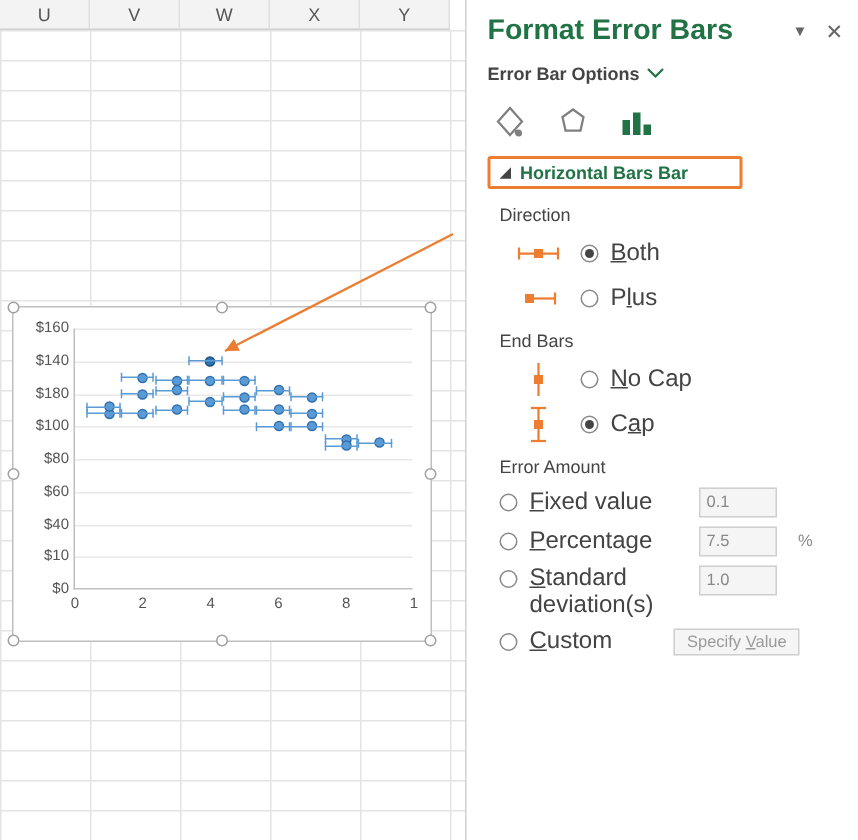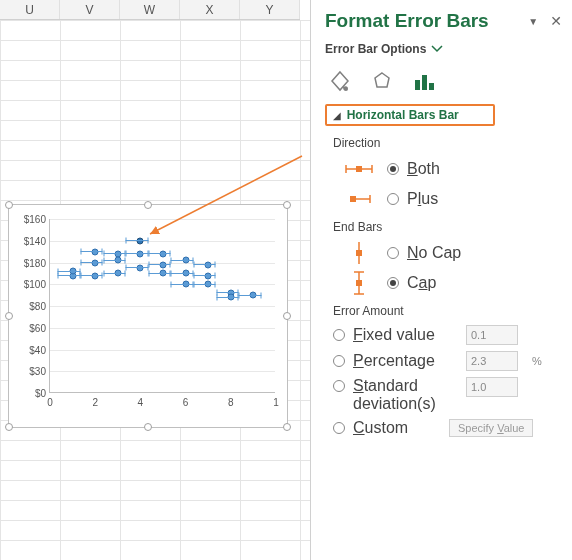--- a/index.html
+++ b/index.html
@@ -268,21 +268,21 @@
       <div class="sel-handle" style="right:-4px;top:-4px"></div>
       <div class="sel-handle" style="left:-4px;top:calc(50% - 4px)"></div>
       <div class="sel-handle" style="right:-4px;top:calc(50% - 4px)"></div>
       <div class="sel-handle" style="left:-4px;bottom:-4px"></div>
       <div class="sel-handle" style="left:calc(50% - 4px);bottom:-4px"></div>
       <div class="sel-handle" style="right:-4px;bottom:-4px"></div>
 
       <div class="plot" id="plot">
           <div class="ytick" style="top: 174px;">$0</div>
           <div class="ygrid" style="top: 152.25px;"></div>
-          <div class="ytick" style="top: 152.25px;">$30</div>
+          <div class="ytick" style="top: 152.25px;">$10</div>
           <div class="ygrid" style="top: 130.5px;"></div>
           <div class="ytick" style="top: 130.5px;">$40</div>
           <div class="ygrid" style="top: 108.75px;"></div>
           <div class="ytick" style="top: 108.75px;">$60</div>
           <div class="ygrid" style="top: 87px;"></div>
           <div class="ytick" style="top: 87px;">$80</div>
           <div class="ygrid" style="top: 65.25px;"></div>
           <div class="ytick" style="top: 65.25px;">$100</div>
           <div class="ygrid" style="top: 43.5px;"></div>
           <div class="ytick" style="top: 43.5px;">$180</div>
@@ -547,21 +547,21 @@
 
     <div class="opt-row" style="margin-left:8px">
       <span class="radio"></span>
       <span class="opt-label" style="width:105px"><span class="ul">F</span>ixed value</span>
       <span class="val-input">0.1</span>
     </div>
 
     <div class="opt-row" style="margin-left:8px">
       <span class="radio"></span>
       <span class="opt-label" style="width:105px"><span class="ul">P</span>ercentage</span>
-      <span class="val-input">2.3</span>
+      <span class="val-input">7.5</span>
       <span class="pct">%</span>
     </div>
 
     <div class="opt-row" style="margin-left:8px;align-items:flex-start">
       <span class="radio" style="margin-top:3px"></span>
       <span class="opt-label" style="width:105px"><span class="ul">S</span>tandard<br>deviation(s)</span>
       <span class="val-input">1.0</span>
     </div>
 
 

